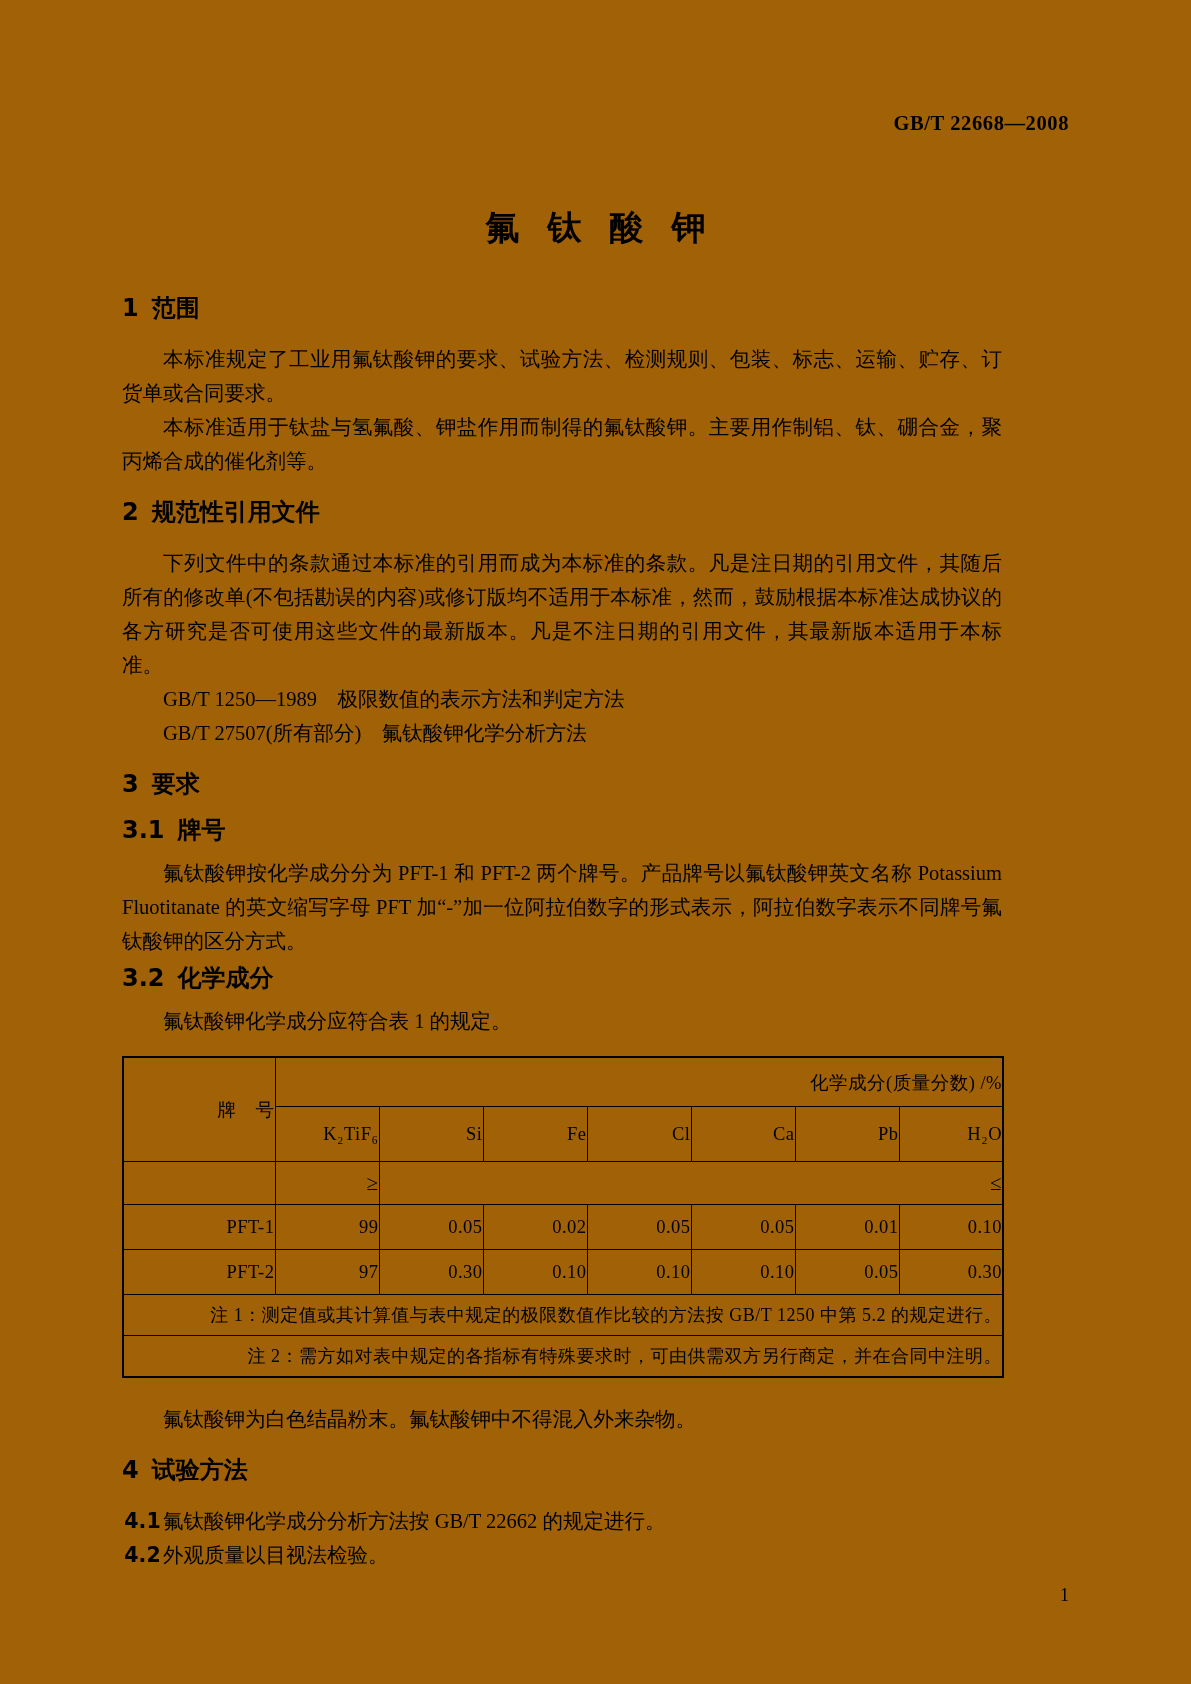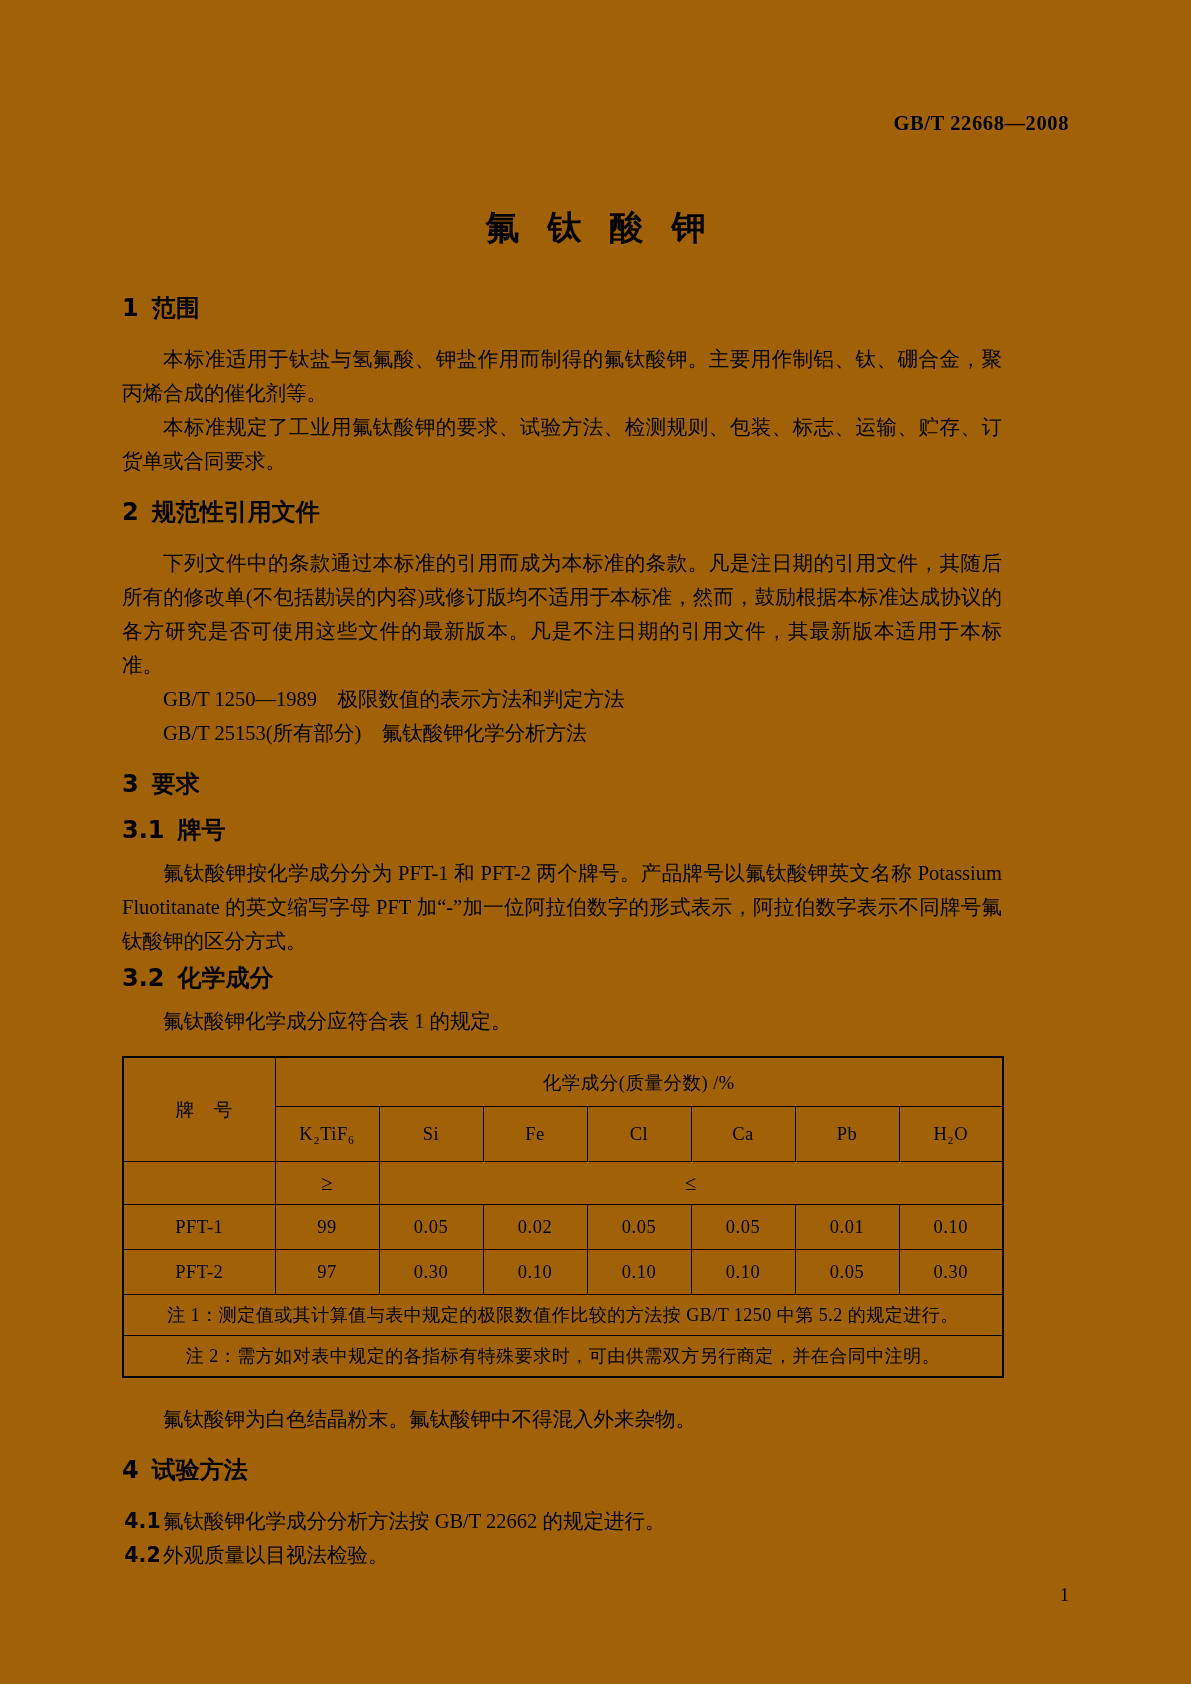--- a/index.html
+++ b/index.html
@@ -113,21 +113,21 @@
   }
   table.spec {
     border-collapse: collapse;
     width: 880px;
     table-layout: fixed;
     font-family: "Liberation Serif", "DejaVu Serif", serif;
     font-size: 18.5px;
   }
   table.spec td {
     border: 1px solid #000000;
-    text-align: center;
+    text-align: right;
     vertical-align: middle;
     padding: 0;
     letter-spacing: 0.5px;
   }
   table.spec .outer-top    { border-top-width: 2px; }
   table.spec .outer-left   { border-left-width: 2px; }
   table.spec .outer-right  { border-right-width: 2px; }
   table.spec .outer-bottom { border-bottom-width: 2px; }
   .row-h-mid  { height: 54px; }
   .row-h-sm   { height: 42px; }
@@ -159,31 +159,31 @@
   <div class="doc-header">GB/T 22668—2008</div>
 
   <div class="doc-title">氟钛酸钾</div>
 
   <div class="body-col">
 
     <h2 class="sec">
       <span class="sec-num">1</span><span>范围</span>
     </h2>
     <div class="sec-gap"></div>
+    <p class="para">本标准规定了工业用氟钛酸钾的要求、试验方法、检测规则、包装、标志、运输、贮存、订货单或合同要求。</p>
     <p class="para">本标准适用于钛盐与氢氟酸、钾盐作用而制得的氟钛酸钾。主要用作制铝、钛、硼合金，聚丙烯合成的催化剂等。</p>
-    <p class="para">本标准规定了工业用氟钛酸钾的要求、试验方法、检测规则、包装、标志、运输、贮存、订货单或合同要求。</p>
     <div class="sec-gap"></div>
 
     <h2 class="sec">
       <span class="sec-num">2</span><span>规范性引用文件</span>
     </h2>
     <div class="sec-gap"></div>
     <p class="para">下列文件中的条款通过本标准的引用而成为本标准的条款。凡是注日期的引用文件，其随后所有的修改单(不包括勘误的内容)或修订版均不适用于本标准，然而，鼓励根据本标准达成协议的各方研究是否可使用这些文件的最新版本。凡是不注日期的引用文件，其最新版本适用于本标准。</p>
     <p class="ref">GB/T 1250—1989　极限数值的表示方法和判定方法</p>
-    <p class="ref">GB/T 25153(所有部分)　氟钛酸钾化学分析方法</p>
+    <p class="ref">GB/T 27507(所有部分)　氟钛酸钾化学分析方法</p>
     <div class="sec-gap"></div>
 
     <h2 class="sec">
       <span class="sec-num">3</span><span>要求</span>
     </h2>
     <div class="sec-gap"></div>
 
     <h2 class="sec">
       <span class="sec-num">3.1</span><span>牌号</span>
     </h2>

